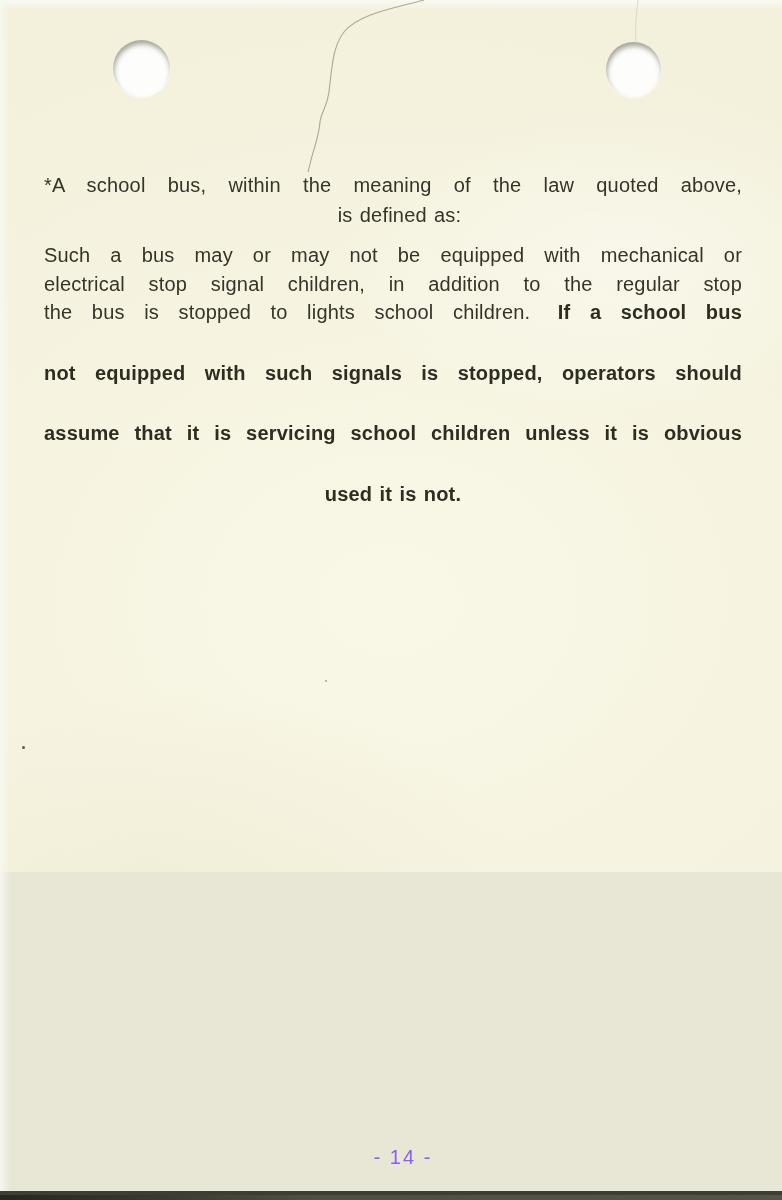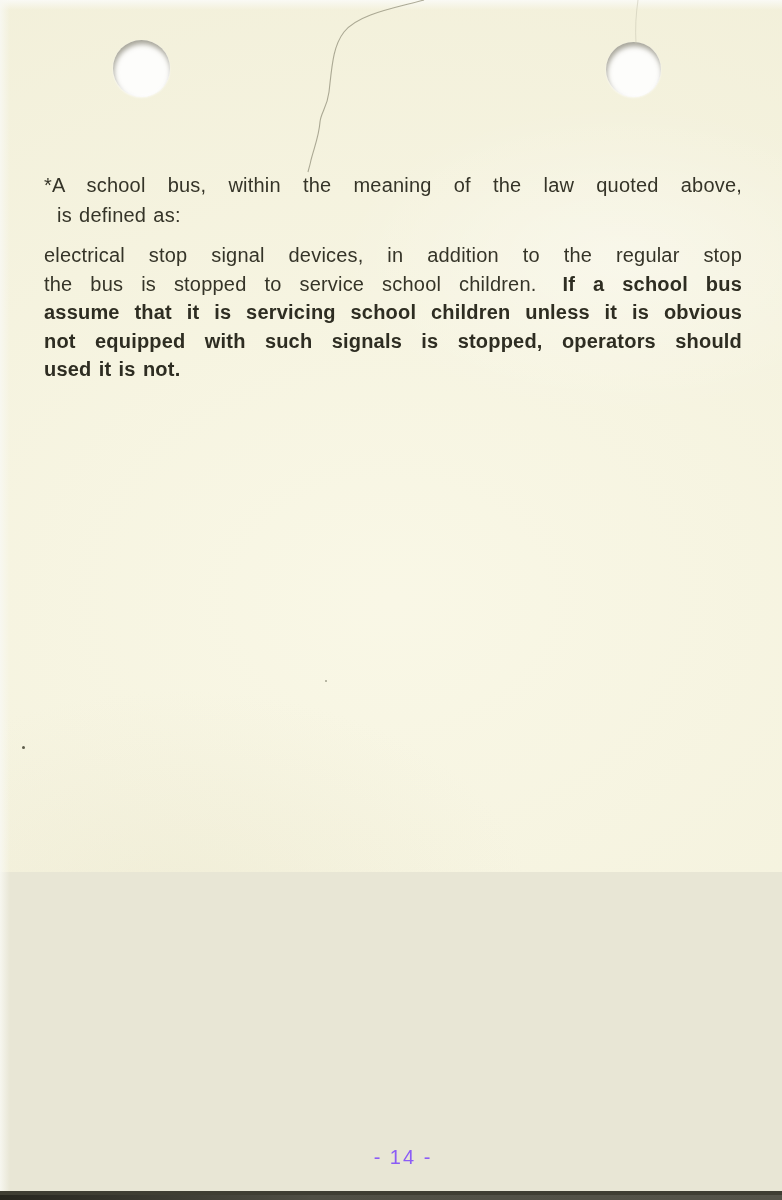--- a/index.html
+++ b/index.html
@@ -114,26 +114,27 @@
     text-indent: 36px;
   }
 
   .jline {
     text-align: justify;
     text-align-last: justify;
     text-justify: inter-word;
     white-space: nowrap;
   }
   .lline {
-    text-align: left;
+    text-align: center;
   }
 
   .bold {
     font-weight: 700;
     color: #2e2d22;
+    margin-top: 32px;
   }
   .sentence-gap {
     margin-left: 8px;
   }
 
   .page-number {
     position: absolute;
     left: 12px; top: 1146px;
     width: 782px;
     text-align: center;
@@ -165,27 +166,28 @@
   <div class="speck speck-2"></div>
 
   <div class="text-block">
 
     <div class="footnote">
       <div class="jline">*A school bus, within the meaning of the law quoted above,</div>
       <div class="lline">is defined as:</div>
     </div>
 
     <div class="para">
-      <div class="jline">electrical stop signal devices, in addition to the regular stop</div>
+      <div class="jline">Such a bus may or may not be equipped with mechanical or</div>
+      <div class="jline">electrical stop signal children, in addition to the regular stop</div>
       <div class="jline">
-        <span>the bus is stopped to service school children.</span>
+        <span>the bus is stopped to lights school children.</span>
         <span class="bold sentence-gap">If a school bus</span>
       </div>
+      <div class="jline bold">not equipped with such signals is stopped, operators should</div>
       <div class="jline bold">assume that it is servicing school children unless it is obvious</div>
-      <div class="jline bold">not equipped with such signals is stopped, operators should</div>
       <div class="lline bold">used it is not.</div>
     </div>
 
   </div>
 
   <div class="page-number">- 14 -</div>
 
   <div class="bottom-line"></div>
   <div class="bottom-backing"></div>
 

